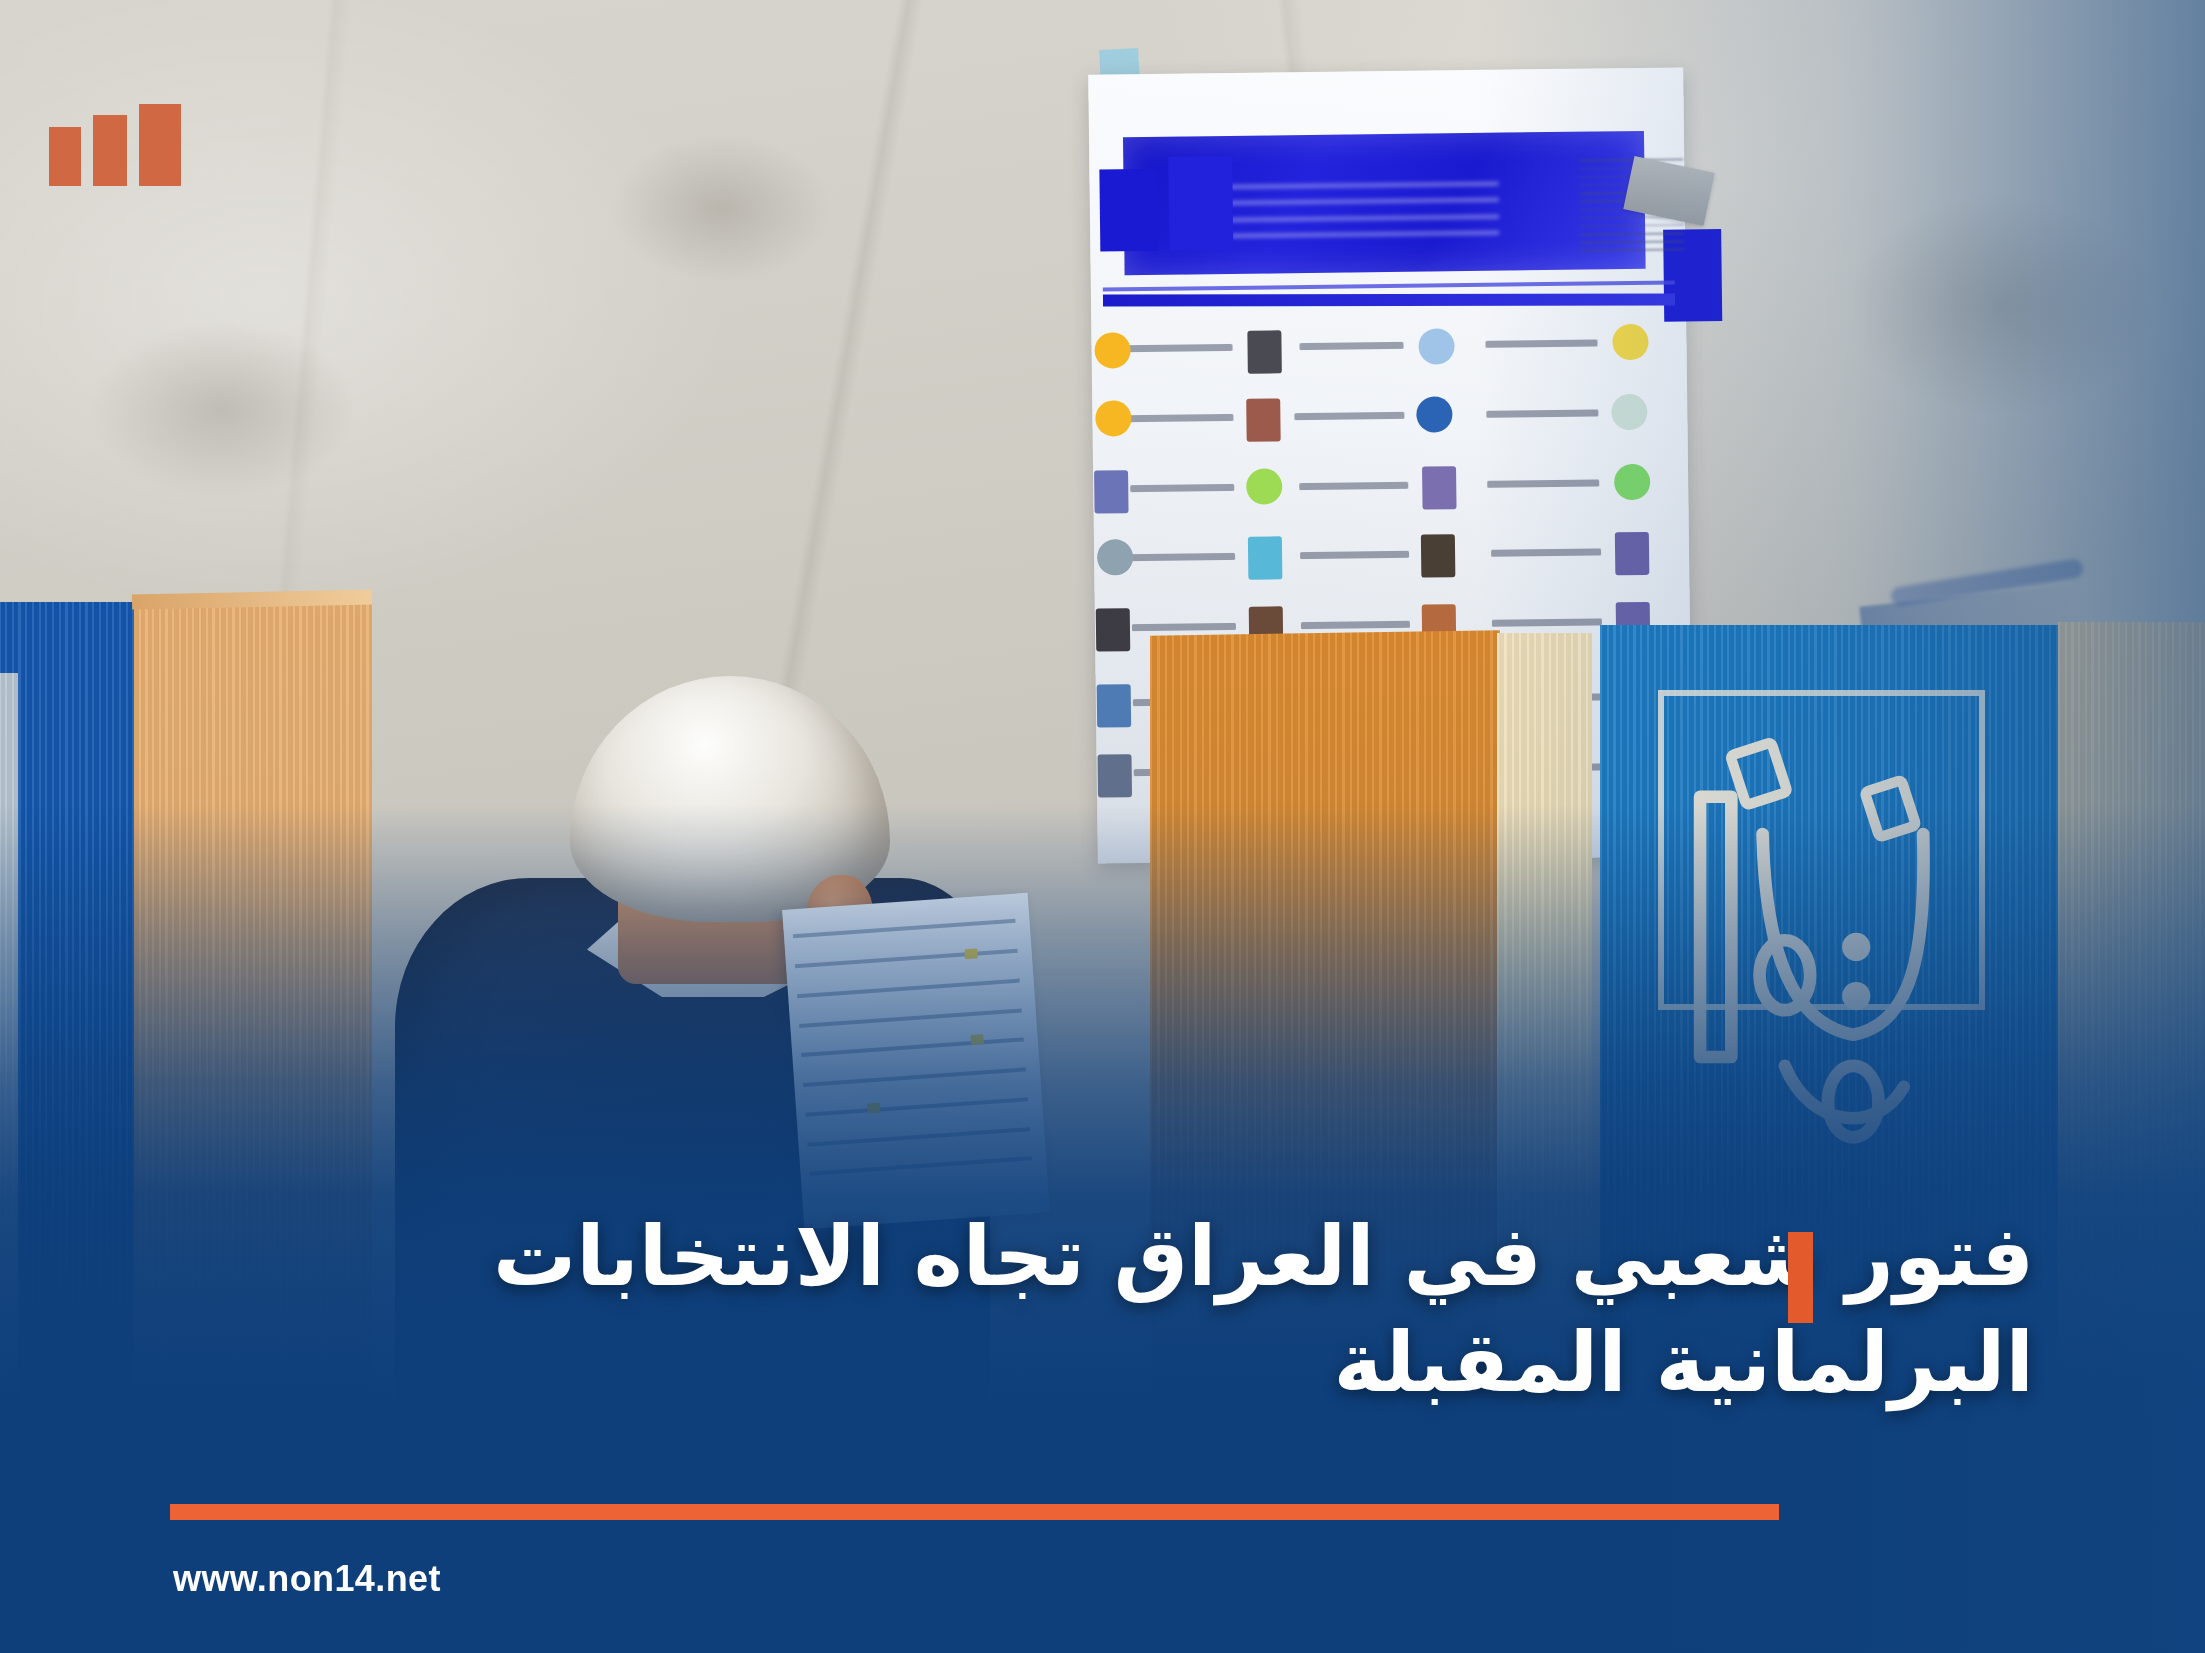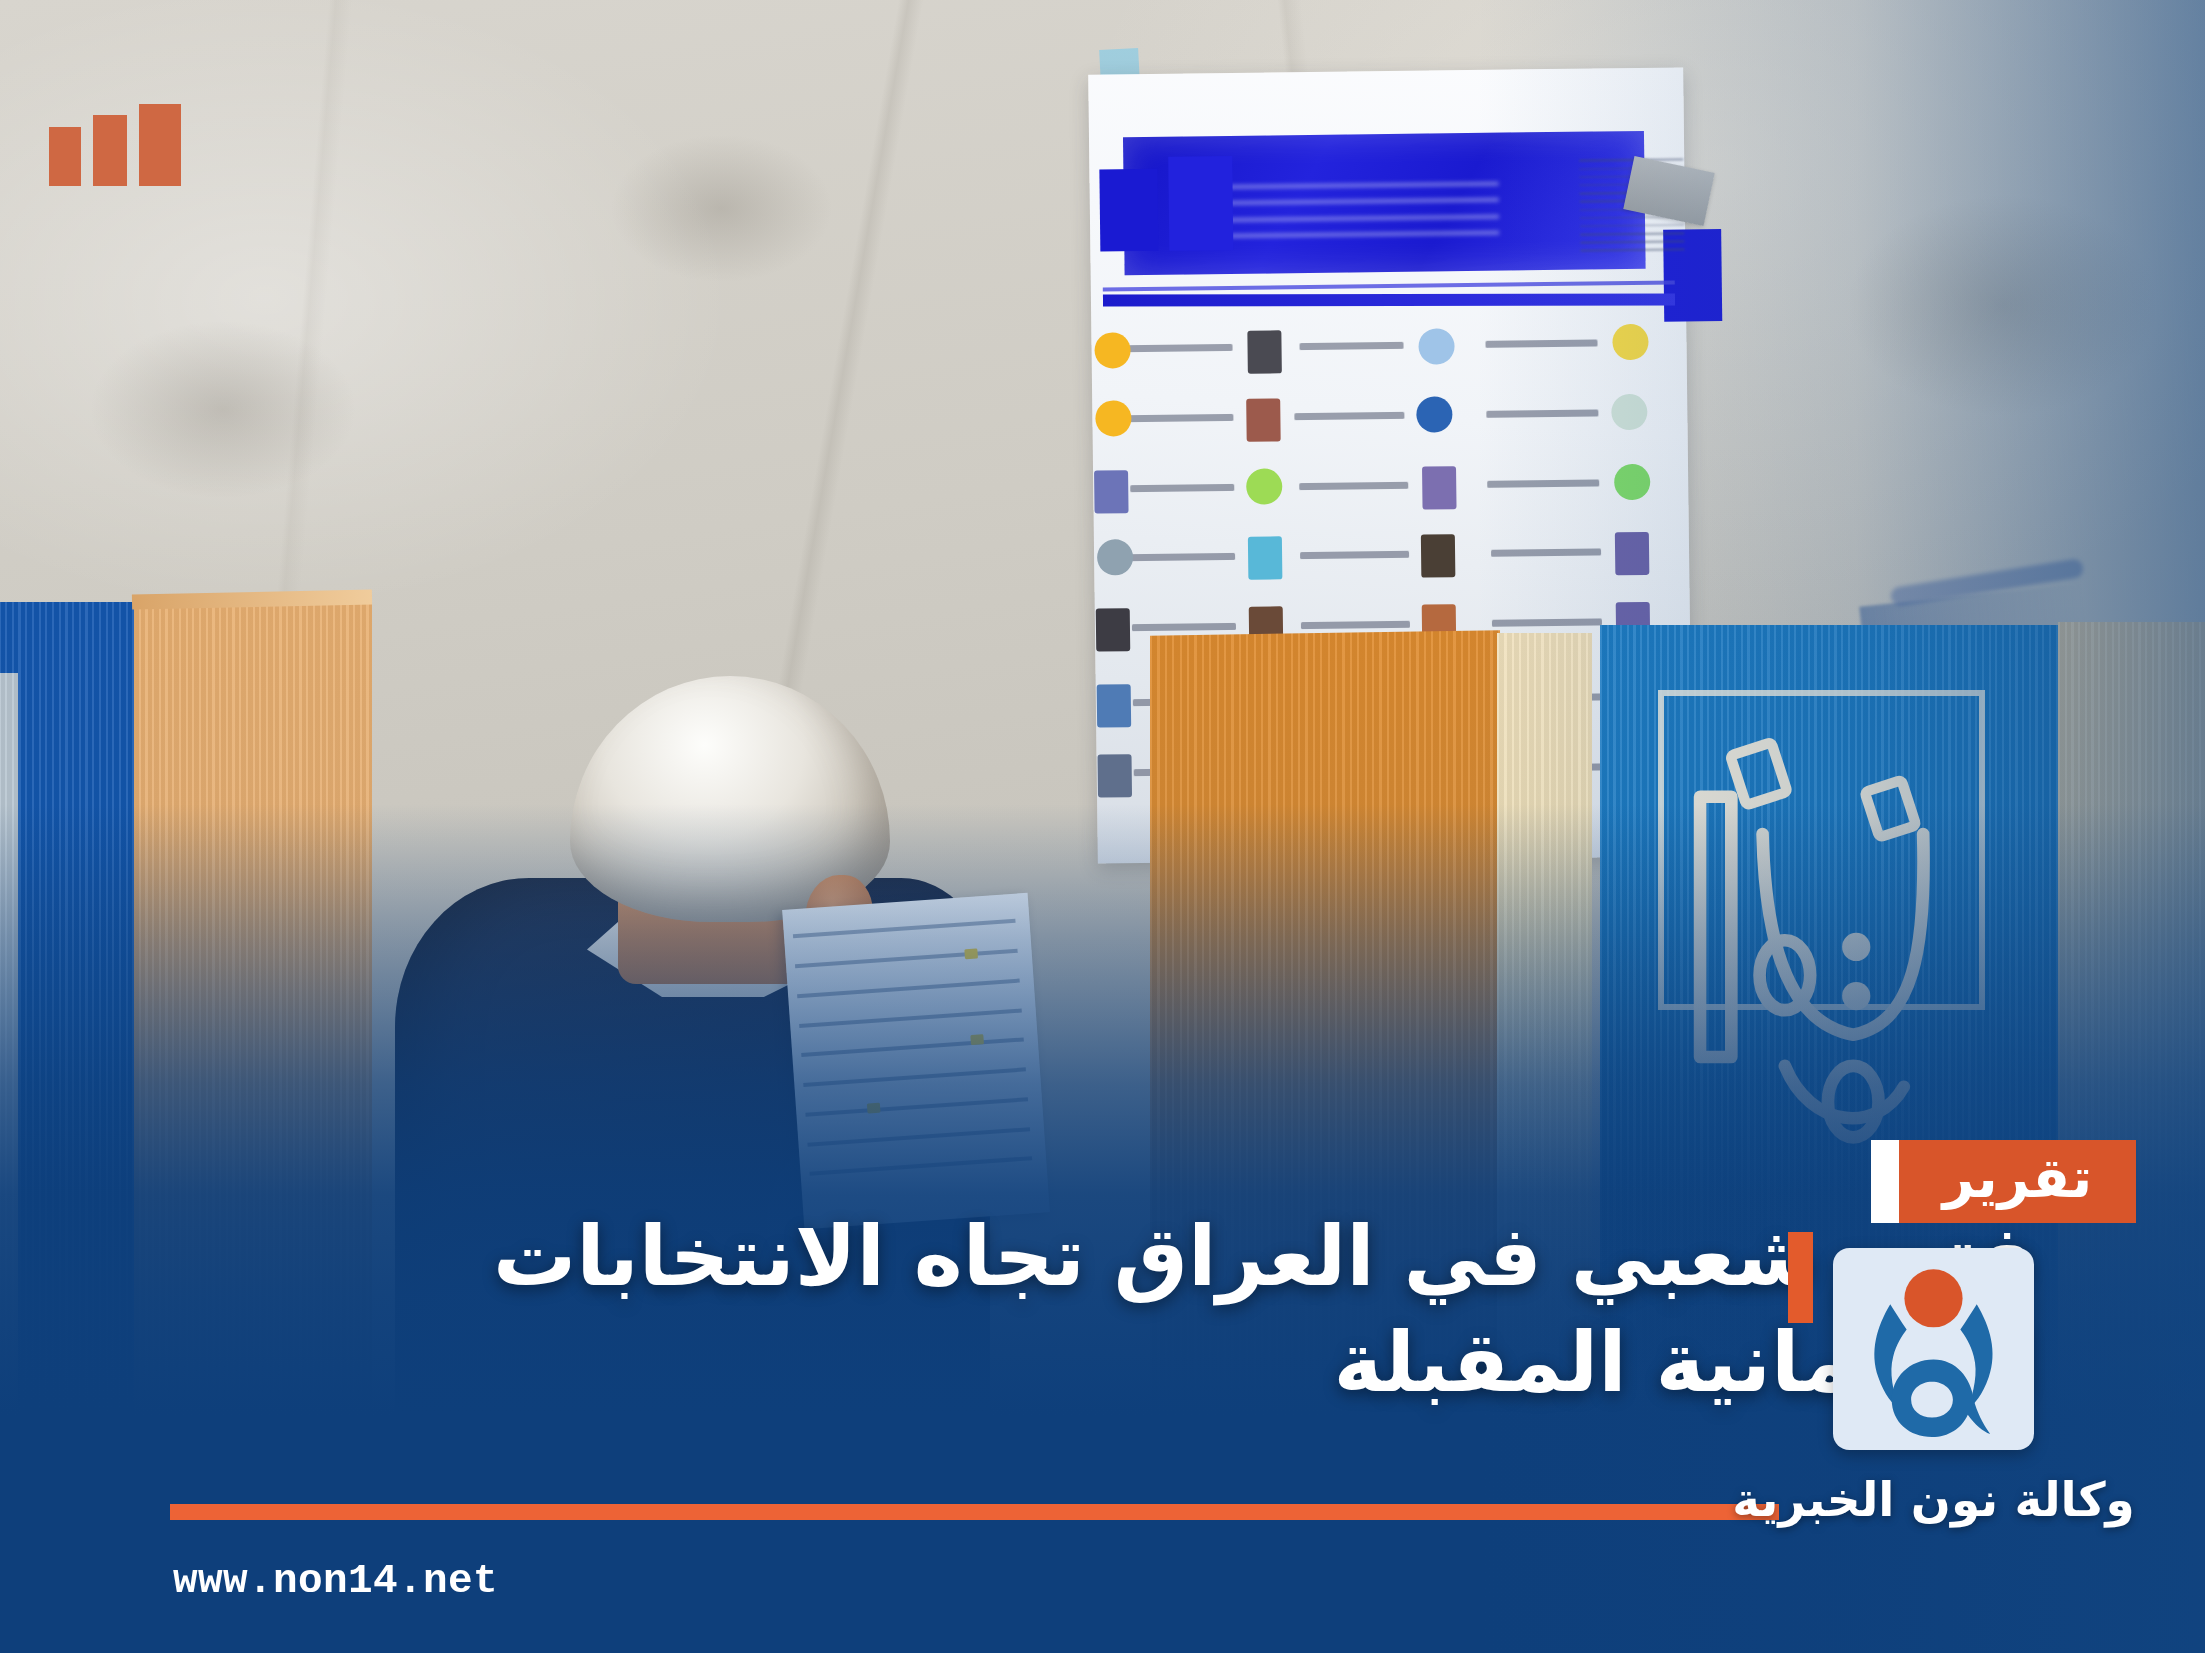--- a/index.html
+++ b/index.html
@@ -276,22 +276,22 @@
 
   
   .sep{
     position:absolute; left:170px; top:1504px; width:1609px; height:15.6px;
     background:#ed6336;
   }
 
   
   .url{
     position:absolute; left:173px; top:1558px;
-    color:#ffffff; font-family:Liberation Mono, monospace;
-    font-weight:bold; font-size:41px; letter-spacing:0.4px; direction:ltr;
+    color:#ffffff; font-family:Liberation Sans, sans-serif;
+    font-weight:bold; font-size:36px; letter-spacing:0.4px; direction:ltr;
   }
 
   
   .brand{
     position:absolute; right:63px; top:1140px; width:417px;
     display:flex; flex-direction:column; align-items:center;
   }
   .badge-wrap{
     display:flex; align-items:stretch; justify-content:flex-end;
     width:265px; height:83px; margin-left:auto; margin-right:6px;
@@ -510,33 +510,15 @@
   <div class="headline">
     <span>فتور شعبي في العراق تجاه الانتخابات</span>
     <span class="l2">البرلمانية المقبلة</span>
   </div>
   <div class="headline-accent"></div>
 
   <div class="sep"></div>
 
   <div class="url">www.non14.net</div>
 
-  <div class="brand">
-
-    <div class="badge-wrap">
-      <div class="badge">تقرير</div>
-      <div class="badge-tick"></div>
-    </div>
-
-    <div class="logo-tile">
-      <svg viewBox="0 0 240 244" xmlns="http://www.w3.org/2000/svg">
-        <circle cx="120" cy="54" r="39" fill="#d9552a"></circle>
-        <path d="M62 62 C44 92 34 126 46 160 C54 184 66 196 74 204 C66 178 60 154 66 132 C70 116 78 104 84 96 C76 84 68 72 62 62 Z" fill="#1f6aa8"></path>
-        <path d="M178 62 C196 92 206 126 194 160 C186 184 174 196 166 204 C174 178 180 154 174 132 C170 116 162 104 156 96 C164 84 172 72 178 62 Z" fill="#1f6aa8"></path>
-        <path d="M120 136 C88 136 64 160 64 190 C64 220 88 240 118 240 C140 240 158 228 166 210 C176 224 186 232 196 236 C186 222 178 206 174 190 C170 160 150 136 120 136 Z M118 166 C134 166 146 177 146 190 C146 204 134 214 118 214 C102 214 90 204 90 190 C90 177 102 166 118 166 Z" fill="#1f6aa8"></path>
-      </svg>
-    </div>
-
-    <div class="brand-name">وكالة نون الخبرية</div>
-  </div>
 
 </div>
 
 
 </body></html>

